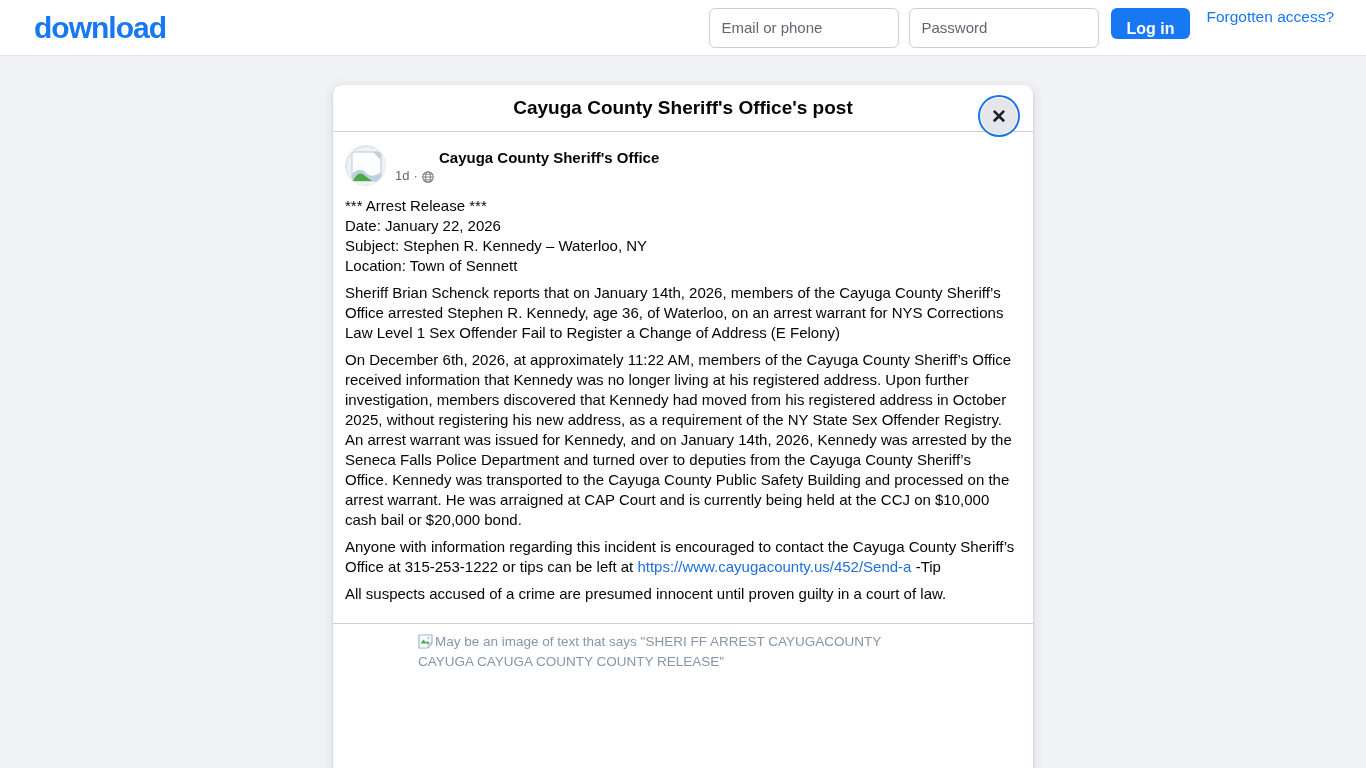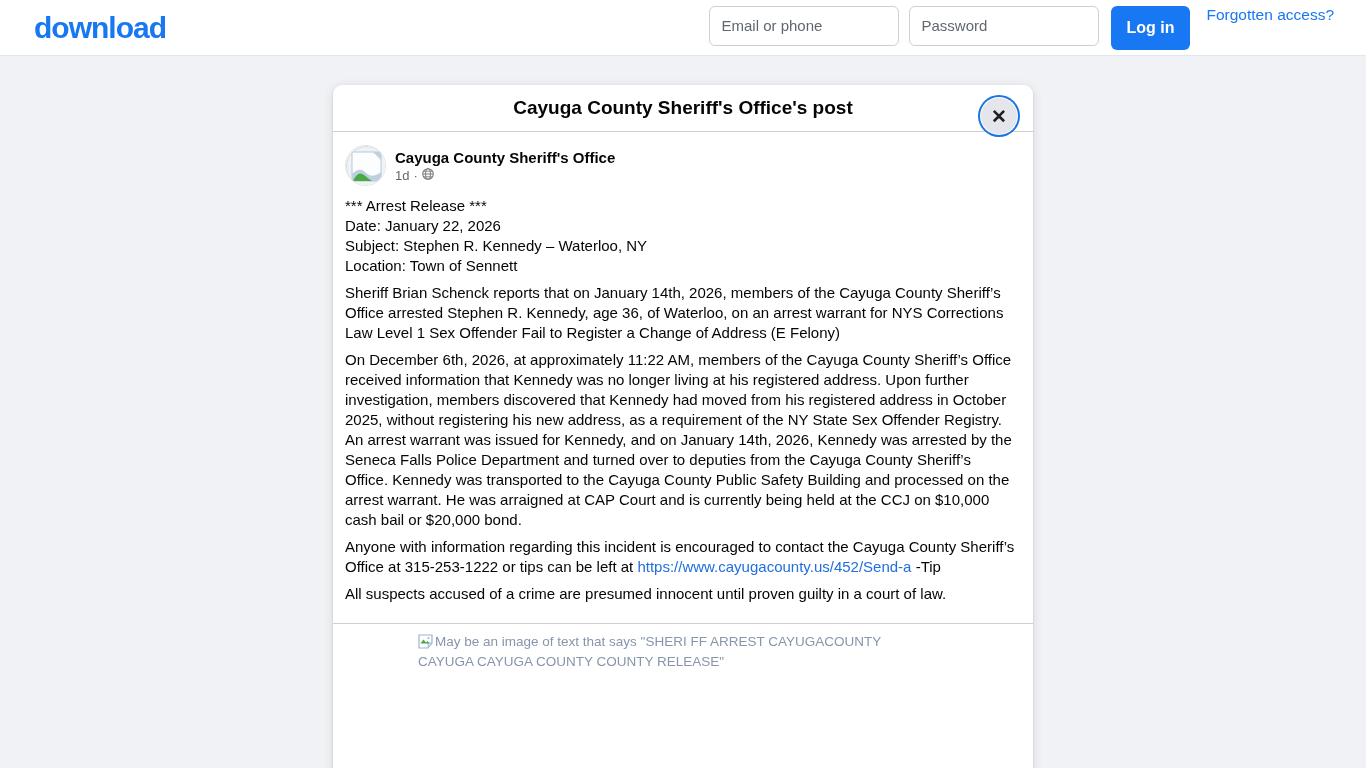--- a/index.html
+++ b/index.html
@@ -40,21 +40,21 @@
     border: 1px solid #ccd0d5;
     border-radius: 6px;
     padding: 0 12px;
     font-size: 15px;
     font-family: "Liberation Sans", sans-serif;
     color: #050505;
     outline: none;
   }
   .login-input::placeholder { color: #606770; }
   .login-btn {
-    height: 44px;
+    height: 31px;
     padding: 12px 16px;
     background: #1877f2;
     border: none;
     border-radius: 6px;
     color: #ffffff;
     font-size: 16px;
     font-weight: bold;
     font-family: "Liberation Sans", sans-serif;
     cursor: pointer;
     margin-left: 2px;
@@ -127,24 +127,25 @@
     flex: 0 0 auto;
     border: 1px solid rgba(0,0,0,0.1);
     cursor: pointer;
   }
   .author-block { display: flex; flex-direction: column; }
   .author-name {
     font-size: 15px;
     font-weight: bold;
     color: #050505;
     cursor: pointer;
+    margin-left: 44px;
   }
   .post-meta {
     display: flex;
-    align-items: flex-start;
+    align-items: flex-end;
     gap: 4px;
     font-size: 13px;
     color: #65676b;
     margin-top: 2px;
   }
   .globe-icon { display: inline-flex; opacity: 0.85; }
 
   
   .post-body {
     padding: 6px 16px 2px 12px;

